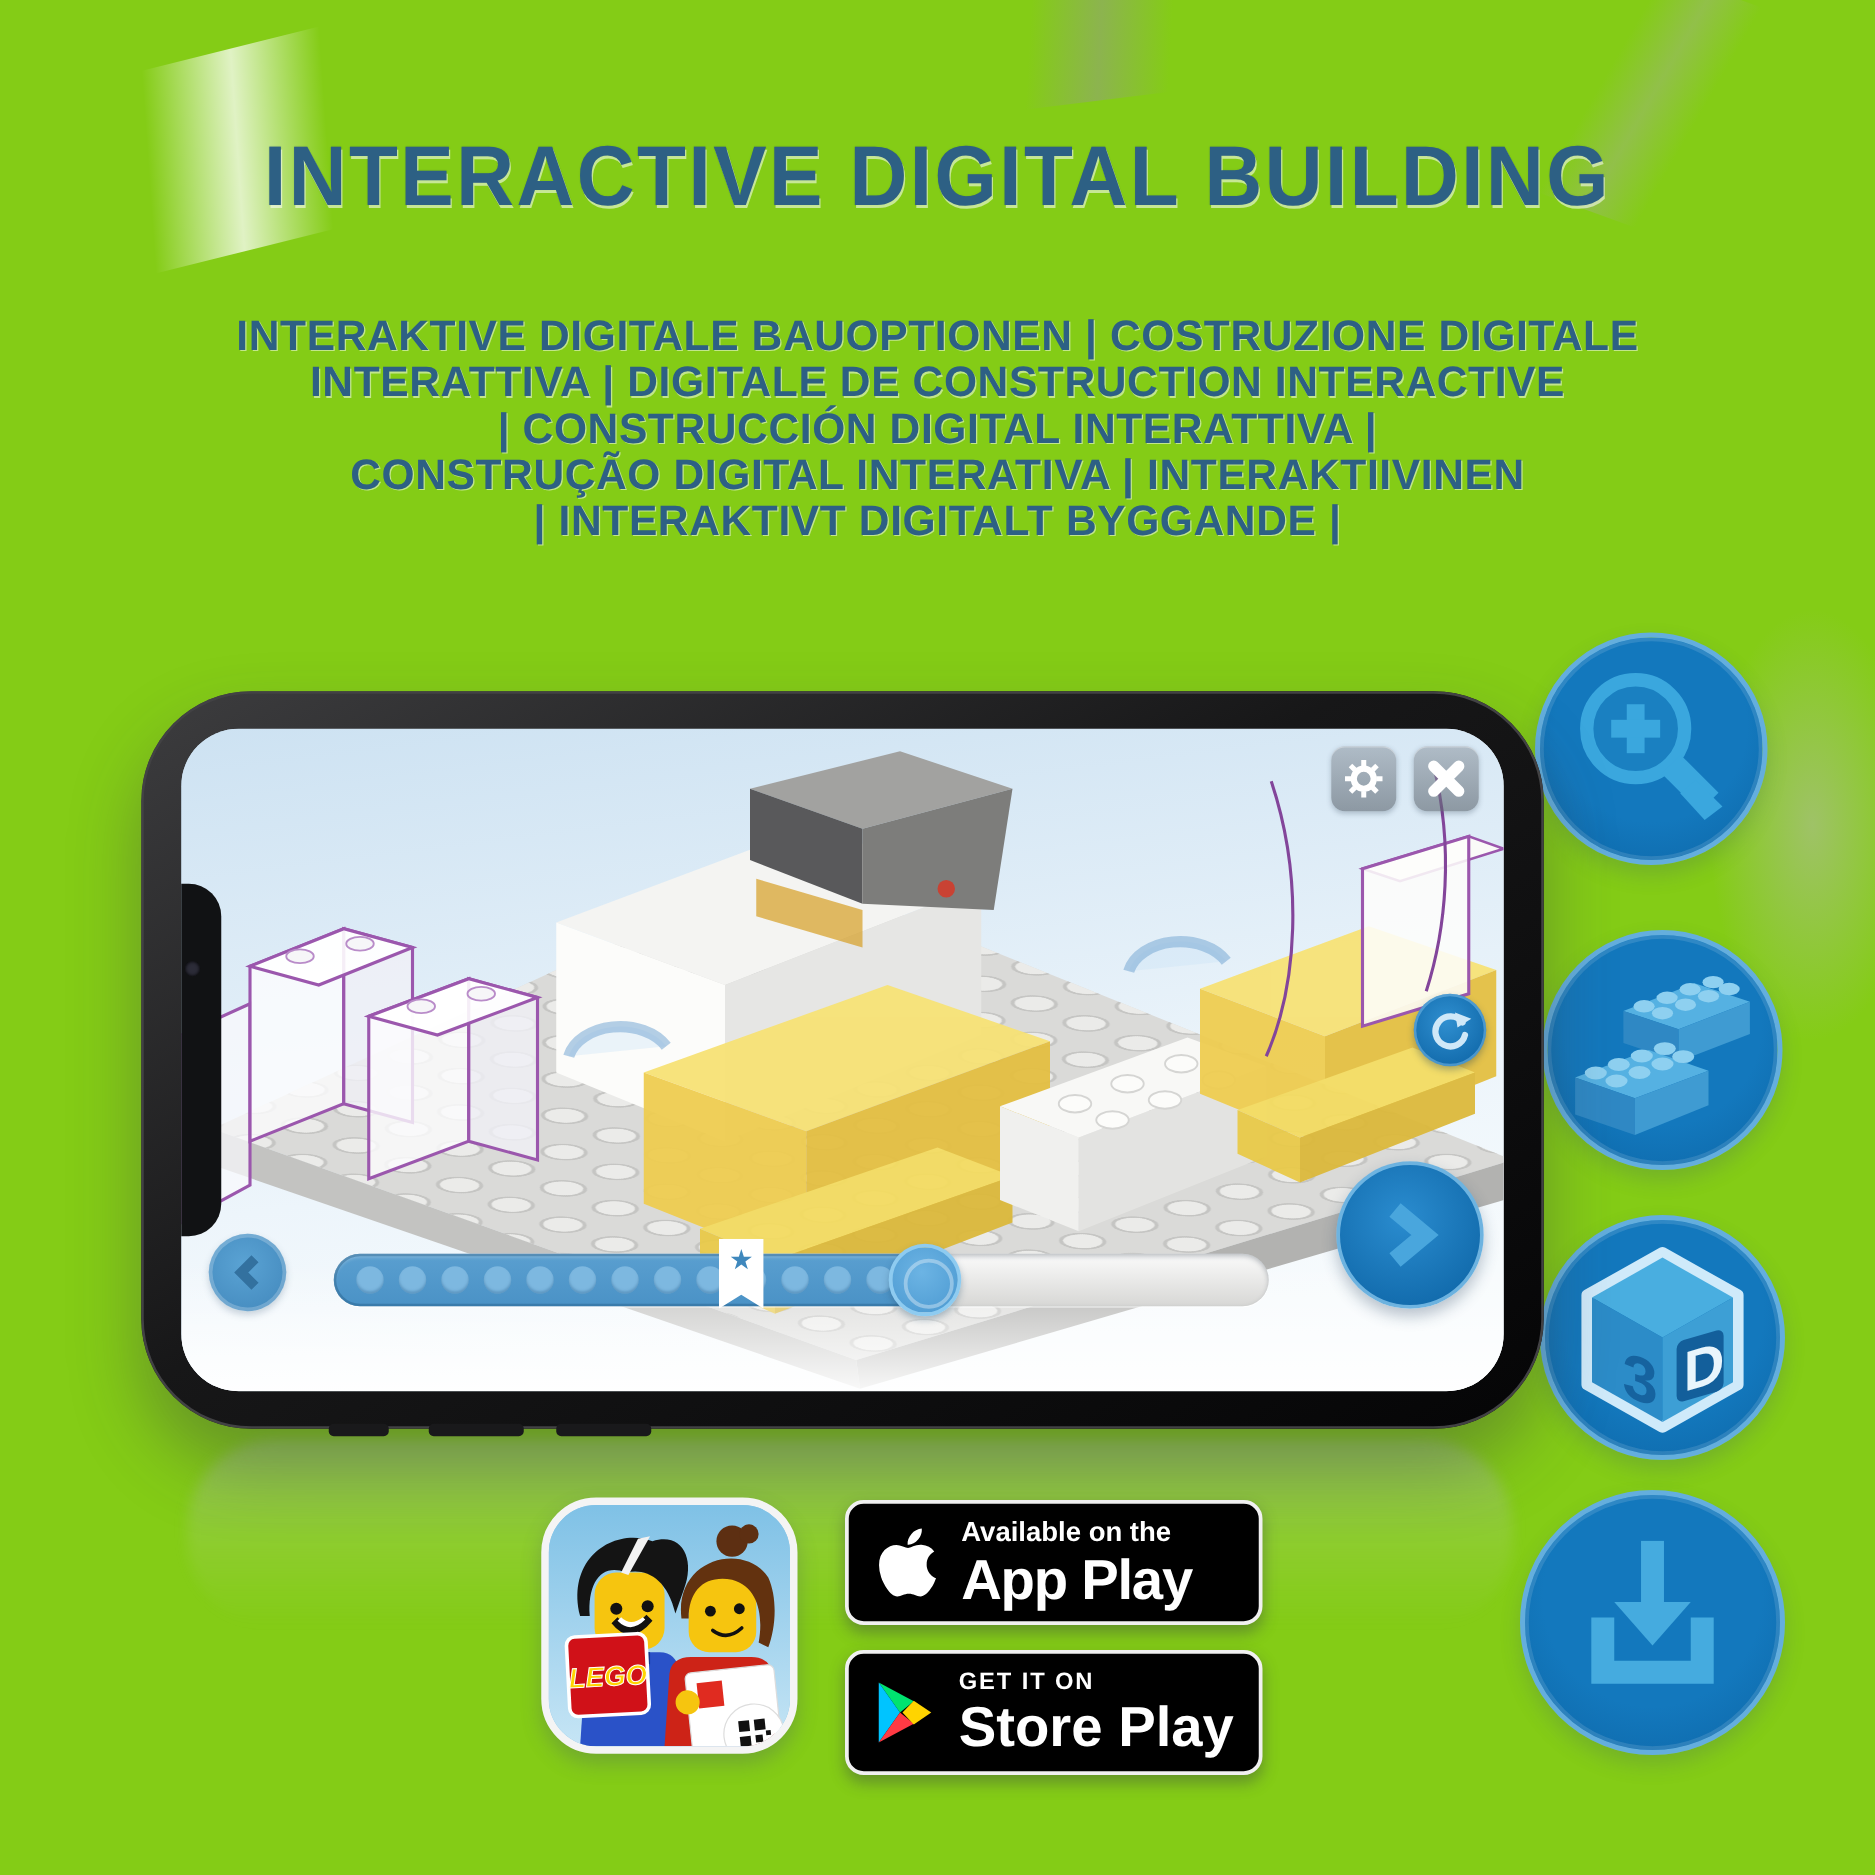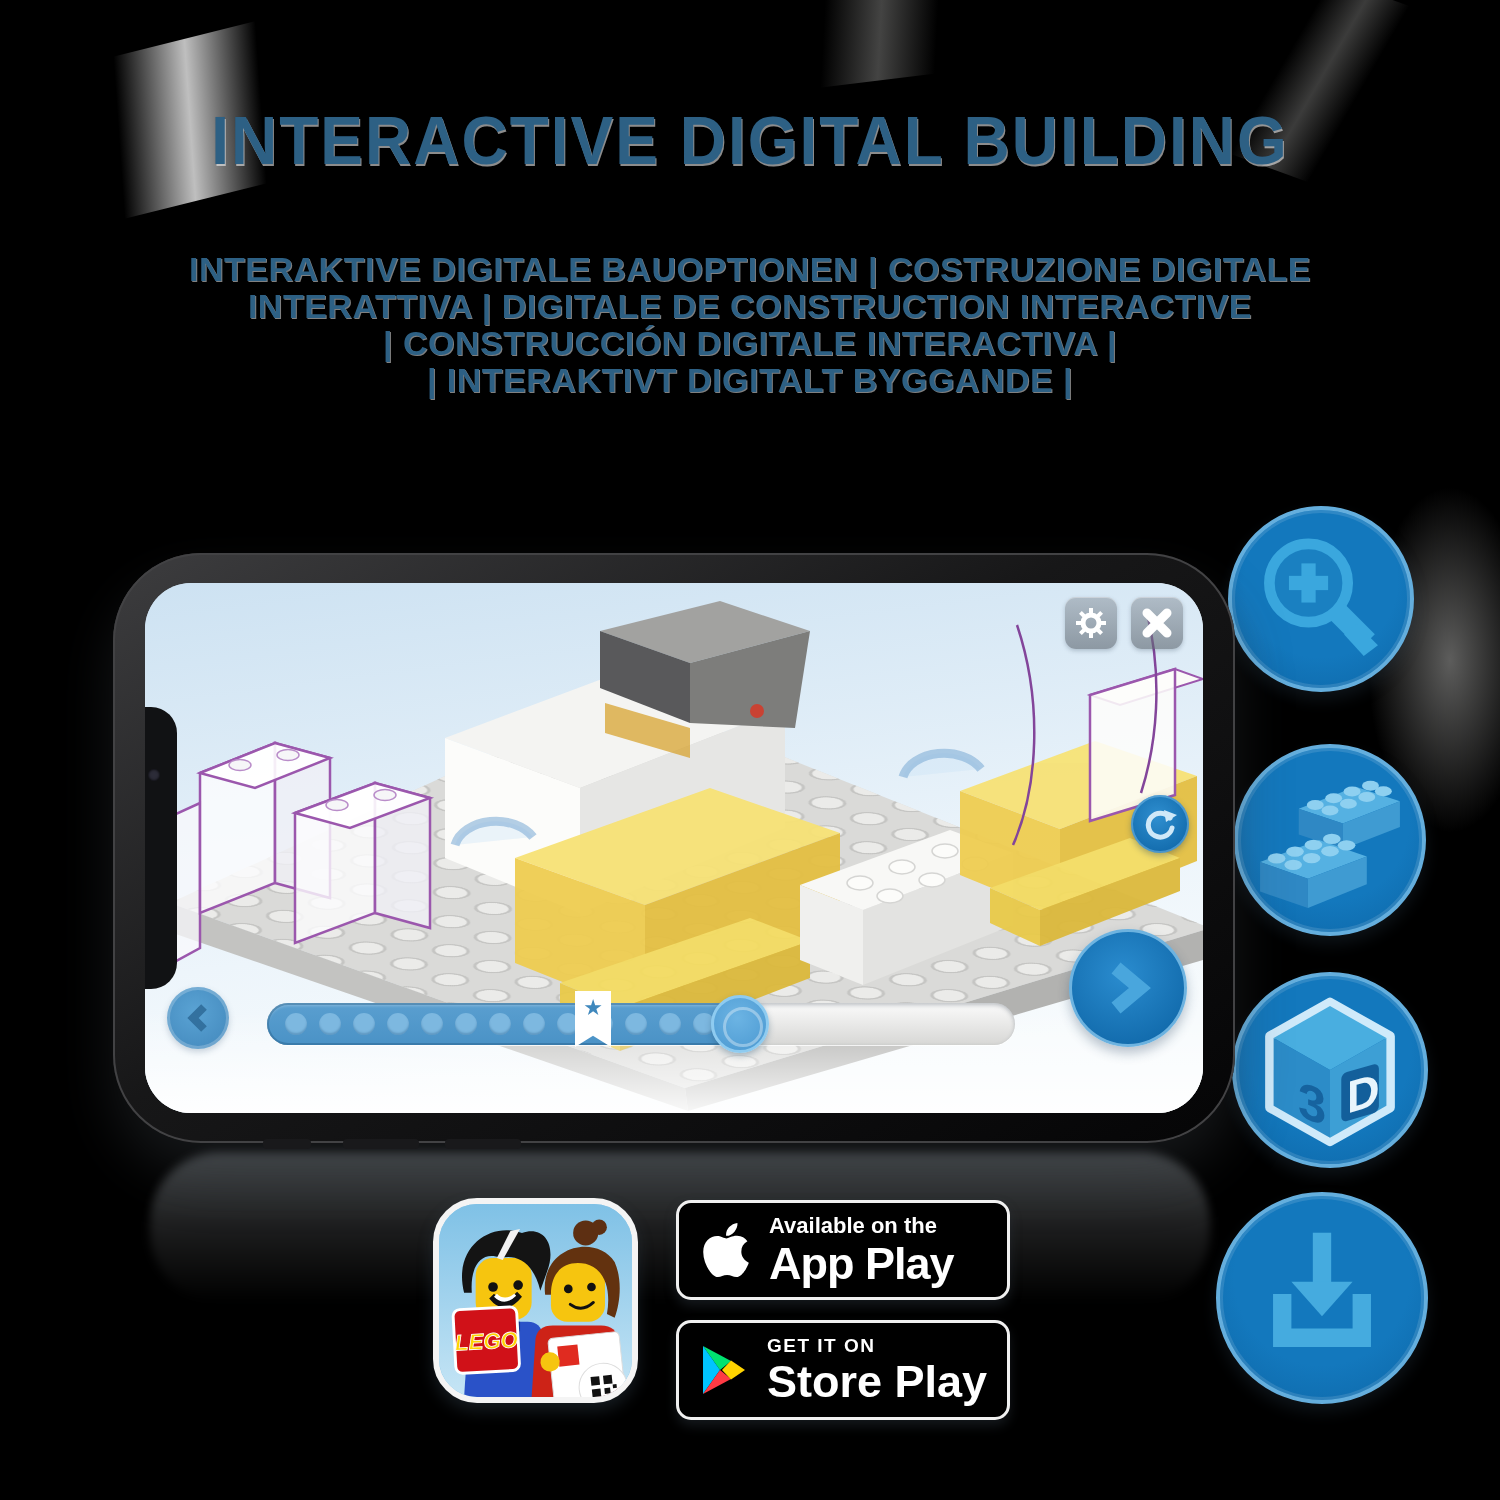--- a/index.html
+++ b/index.html
@@ -1,18 +1,18 @@
 <!DOCTYPE html>
 <html style="--c-heading: #2d6084; --c-circle-fill: #1173b8; --c-circle-glyph: #3aa7de; --c-circle-ring: #64aedd; --c-progress-fill: #4d96ca; --c-brick-highlight-yellow: #f2d45a; --c-outline-purple: #9b57ad;"><head>
 <meta charset="utf-8">
 <style>
   * { margin:0; padding:0; box-sizing:border-box; }
   html,body { width:1500px; height:1500px; }
   body { font-family:"Liberation Sans", sans-serif; background:#e9e9e7; overflow:hidden; }
-  .canvas { position:relative; width:1500px; height:1500px; background:#000000; overflow:hidden; }
+  .canvas { position:relative; width:1500px; height:1500px; background:#84cc16; overflow:hidden; }
 
   
   .vein { position:absolute; pointer-events:none; }
   .vein1 { top:-10px; left:600px; width:560px; height:90px; transform:rotate(-7deg);
            background:linear-gradient(100deg, transparent 40%, rgba(150,150,148,.45) 50%, transparent 60%); }
   .vein2 { top:-20px; left:1080px; width:480px; height:200px; transform:rotate(20deg);
            background:linear-gradient(100deg, transparent 42%, rgba(170,170,168,.35) 50%, transparent 58%); }
   .vein3 { top:40px; left:-40px; width:460px; height:160px; transform:rotate(-14deg);
            background:linear-gradient(100deg, transparent 35%, rgba(255,255,255,.75) 50%, transparent 65%); }
   .vein4 { top:430px; right:-60px; width:220px; height:460px;
@@ -107,21 +107,22 @@
   <div class="vein vein1"></div>
   <div class="vein vein2"></div>
   <div class="vein vein3"></div>
   <div class="vein vein4"></div>
 
   <div class="title">INTERACTIVE DIGITAL BUILDING</div>
 
   <div class="subtitle">
       <div class="subtitle-line">INTERAKTIVE DIGITALE BAUOPTIONEN | COSTRUZIONE DIGITALE</div>
       <div class="subtitle-line">INTERATTIVA | DIGITALE DE CONSTRUCTION INTERACTIVE</div>
-      <div class="subtitle-line">| CONSTRUCCIÓN DIGITALE INTERACTIVA |</div>
+      <div class="subtitle-line">| CONSTRUCCIÓN DIGITAL INTERATTIVA |</div>
+      <div class="subtitle-line">CONSTRUÇÃO DIGITAL INTERATIVA | INTERAKTIIVINEN</div>
       <div class="subtitle-line">| INTERAKTIVT DIGITALT BYGGANDE |</div>
     </div>
 
 
   <div class="fcircle" style="left:1228px; top:506px; width:186px; height:186px;">
     <svg viewBox="0 0 100 100">
       <circle cx="43" cy="41" r="22" fill="rgba(70,172,224,.15)" stroke="#3aa7de" stroke-width="6"></circle>
       <rect x="39" y="30" width="8" height="22" fill="#3aa7de"></rect>
       <rect x="32" y="37" width="22" height="8" fill="#3aa7de"></rect>
       <path d="M59,57 L76,74" stroke="#3aa7de" stroke-width="12" stroke-linecap="butt"></path>

